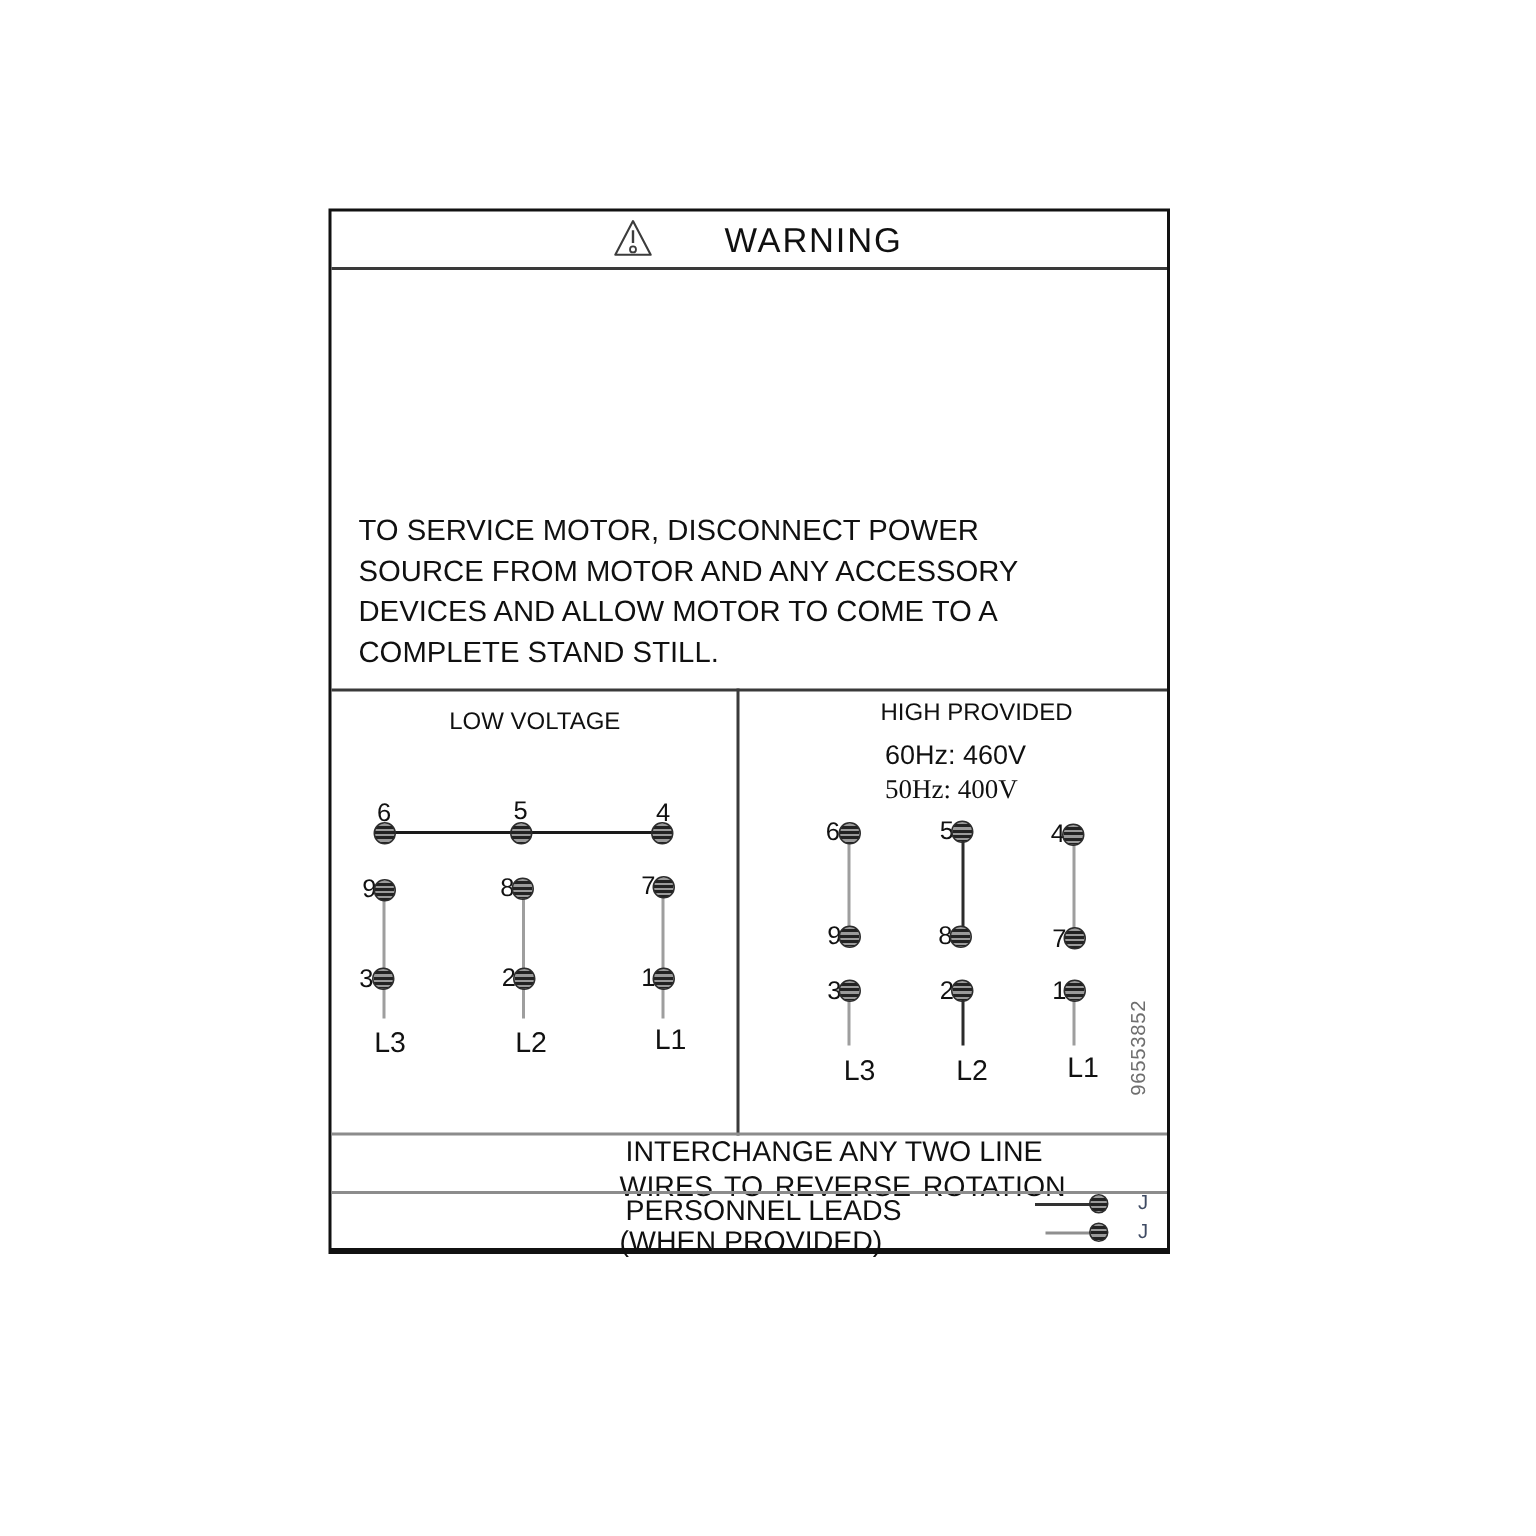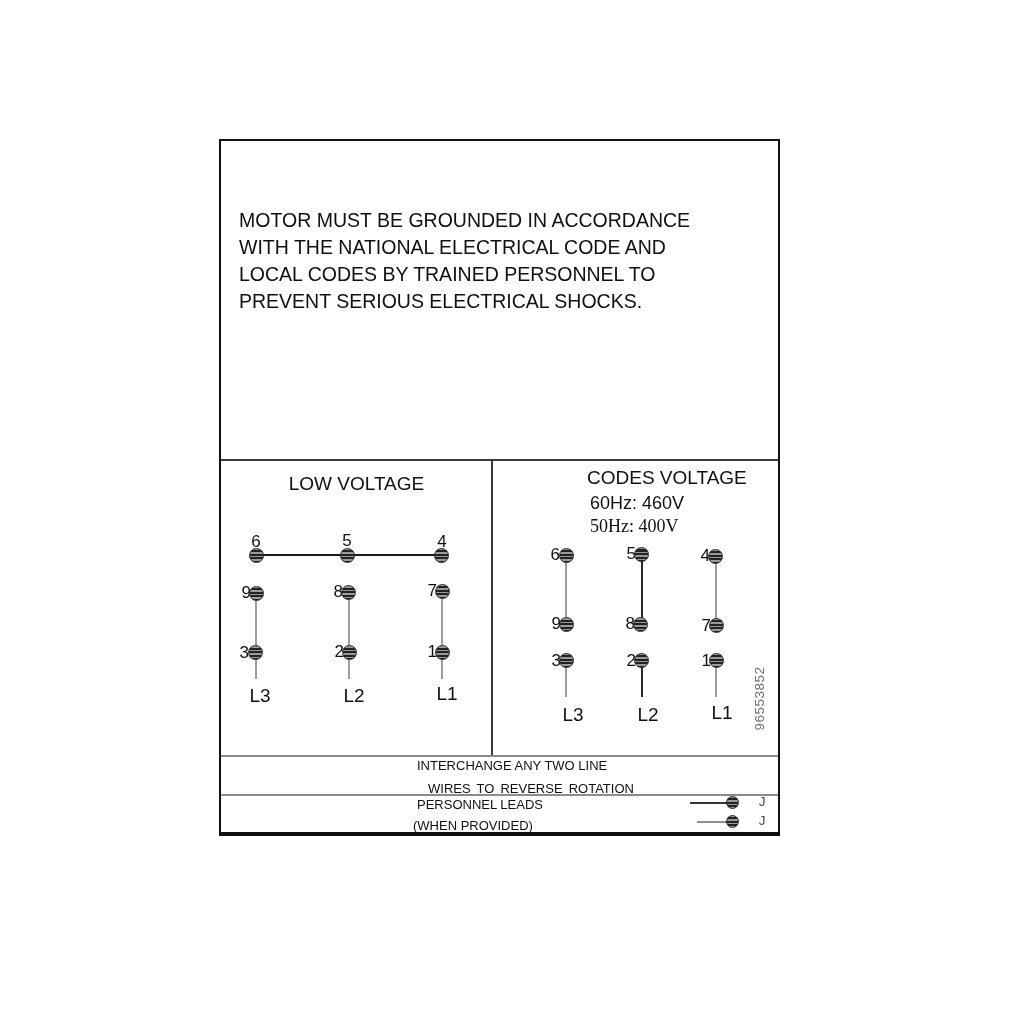--- a/index.html
+++ b/index.html
@@ -6,50 +6,58 @@
   body{width:1024px;height:1024px;position:relative;font-family:"Liberation Sans","DejaVu Sans",sans-serif;color:#111;}
   .label-box{position:absolute;left:219px;top:139px;width:557px;height:691px;background:#fff;
              border:2px solid #111;border-bottom-width:4px;}
   .header{position:absolute;left:0;top:0;width:100%;height:37px;border-bottom:2px solid #3a3a3a;}
   .warn-title{position:absolute;left:262px;top:6px;font-size:23px;letter-spacing:1.2px;color:#101010;}
   .tri-icon{position:absolute;left:187px;top:4px;width:28px;height:28px;}
   .warning-para{position:absolute;left:18px;width:508px;font-size:19.5px;line-height:27px;white-space:pre-line;color:#101010;}
   .hdiv{position:absolute;left:0;width:557px;height:2px;background:#3a3a3a;}
   .hdiv.light{background:#8c8c8c;height:1.5px;}
   .vdiv{position:absolute;left:270px;top:318px;width:2px;height:298px;background:#3a3a3a;}
-  .pv-title{position:absolute;font-size:19px;color:#101010;}
+  .pv-title{position:absolute;font-size:16px;color:#101010;}
   .pv-sub{position:absolute;font-size:18px;color:#101010;}
   .center-col{left:0;width:271px;text-align:center;}
   .term{position:absolute;width:15px;height:15px;border-radius:50%;box-sizing:border-box;
         border:1px solid #2c2c2c;
         background:repeating-linear-gradient(180deg,#9a9a9a 0 1.5px,#222 1.5px 3.5px);}
   .term.small{width:13px;height:13px;}
   .tl-top{position:absolute;width:20px;text-align:center;font-size:17px;}
   .tl-side{position:absolute;width:22px;text-align:right;font-size:17px;}
   .vline{position:absolute;width:2px;background:#9e9e9e;}
   .vline.dark{background:#2b2b2b;}
   .busline{position:absolute;height:1.5px;background:#1a1a1a;}
   .lead-label{position:absolute;width:40px;text-align:center;font-size:19px;}
   .serial{position:absolute;left:496px;top:550px;width:84px;text-align:center;
           transform:rotate(-90deg);font-size:13.5px;color:#6e6e6e;letter-spacing:0.5px;}
-  .foot-text{position:absolute;font-size:13px;color:#101010;}
-  .ws{word-spacing:2.5px;margin-left:15px;}
+  .foot-text{position:absolute;font-size:19px;color:#101010;}
+  .ws{word-spacing:2.5px;}
   .jline{position:absolute;height:1.5px;}
   .j-label{position:absolute;width:16px;text-align:center;font-size:13.5px;color:#3f4b63;}
 </style>
 </head>
 <body>
 
 <div class="label-box">
 
+  <div class="header">
+    <svg class="tri-icon" viewBox="0 0 28 28">
+      <path d="M14 2.4 L25.8 24.8 L2.2 24.8 Z" fill="none" stroke="#3c3c3c" stroke-width="1.4" stroke-linejoin="round"></path>
+      <line x1="14" y1="8.5" x2="14" y2="17" stroke="#3c3c3c" stroke-width="1.6"></line>
+      <circle cx="14" cy="21.3" r="2" fill="none" stroke="#3c3c3c" stroke-width="1.2"></circle>
+    </svg>
+    <span class="warn-title">WARNING</span>
+  </div>
 
-  <div class="warning-para" style="top:66px;">MOTOR MUST BE GROUNDED IN ACCORDANCE
-WITH THE NATIONAL ELECTRICAL CODE AND
-LOCAL CODES BY TRAINED PERSONNEL TO
-PREVENT SERIOUS ELECTRICAL SHOCKS.</div>
+  <div class="warning-para" style="top:200px;">TO SERVICE MOTOR, DISCONNECT POWER
+SOURCE FROM MOTOR AND ANY ACCESSORY
+DEVICES AND ALLOW MOTOR TO COME TO A
+COMPLETE STAND STILL.</div>
 
   <div class="hdiv" style="top:318px;"></div>
   <div class="vdiv"></div>
 
   <div class="pv-title center-col" style="top:332px;">LOW VOLTAGE</div>
 
   <div class="busline" style="left:35px;top:413px;width:187px;"></div>
   <div class="vline" style="left:34px;top:452px;height:86px;"></div>
   <div class="vline" style="left:127px;top:451px;height:87px;"></div>
   <div class="vline" style="left:220px;top:450px;height:88px;"></div>
@@ -71,21 +79,21 @@
   <div class="term" style="left:120px;top:444px;"></div>
   <div class="term" style="left:214px;top:443px;"></div>
   <div class="term" style="left:27px;top:504px;"></div>
   <div class="term" style="left:121px;top:504px;"></div>
   <div class="term" style="left:214px;top:504px;"></div>
 
   <span class="lead-label" style="left:19px;top:544px;">L3</span>
   <span class="lead-label" style="left:113px;top:544px;">L2</span>
   <span class="lead-label" style="left:206px;top:542px;">L1</span>
 
-  <div class="pv-title" style="left:366px;top:326px;">CODES VOLTAGE</div>
+  <div class="pv-title" style="left:366px;top:326px;">HIGH PROVIDED</div>
   <div class="pv-sub" style="left:369px;top:352px;">60Hz: 460V</div>
   <div class="pv-sub" style="left:369px;top:375px;font-family:Liberation Serif, serif;">50Hz: 400V</div>
 
   <div class="vline" style="left:344px;top:414px;height:69px;"></div>
   <div class="vline dark" style="left:420px;top:413px;height:70px;"></div>
   <div class="vline" style="left:494px;top:415px;height:70px;"></div>
   <div class="vline" style="left:344px;top:520px;height:36px;"></div>
   <div class="vline dark" style="left:420px;top:520px;height:36px;"></div>
   <div class="vline" style="left:494px;top:520px;height:36px;"></div>
 

